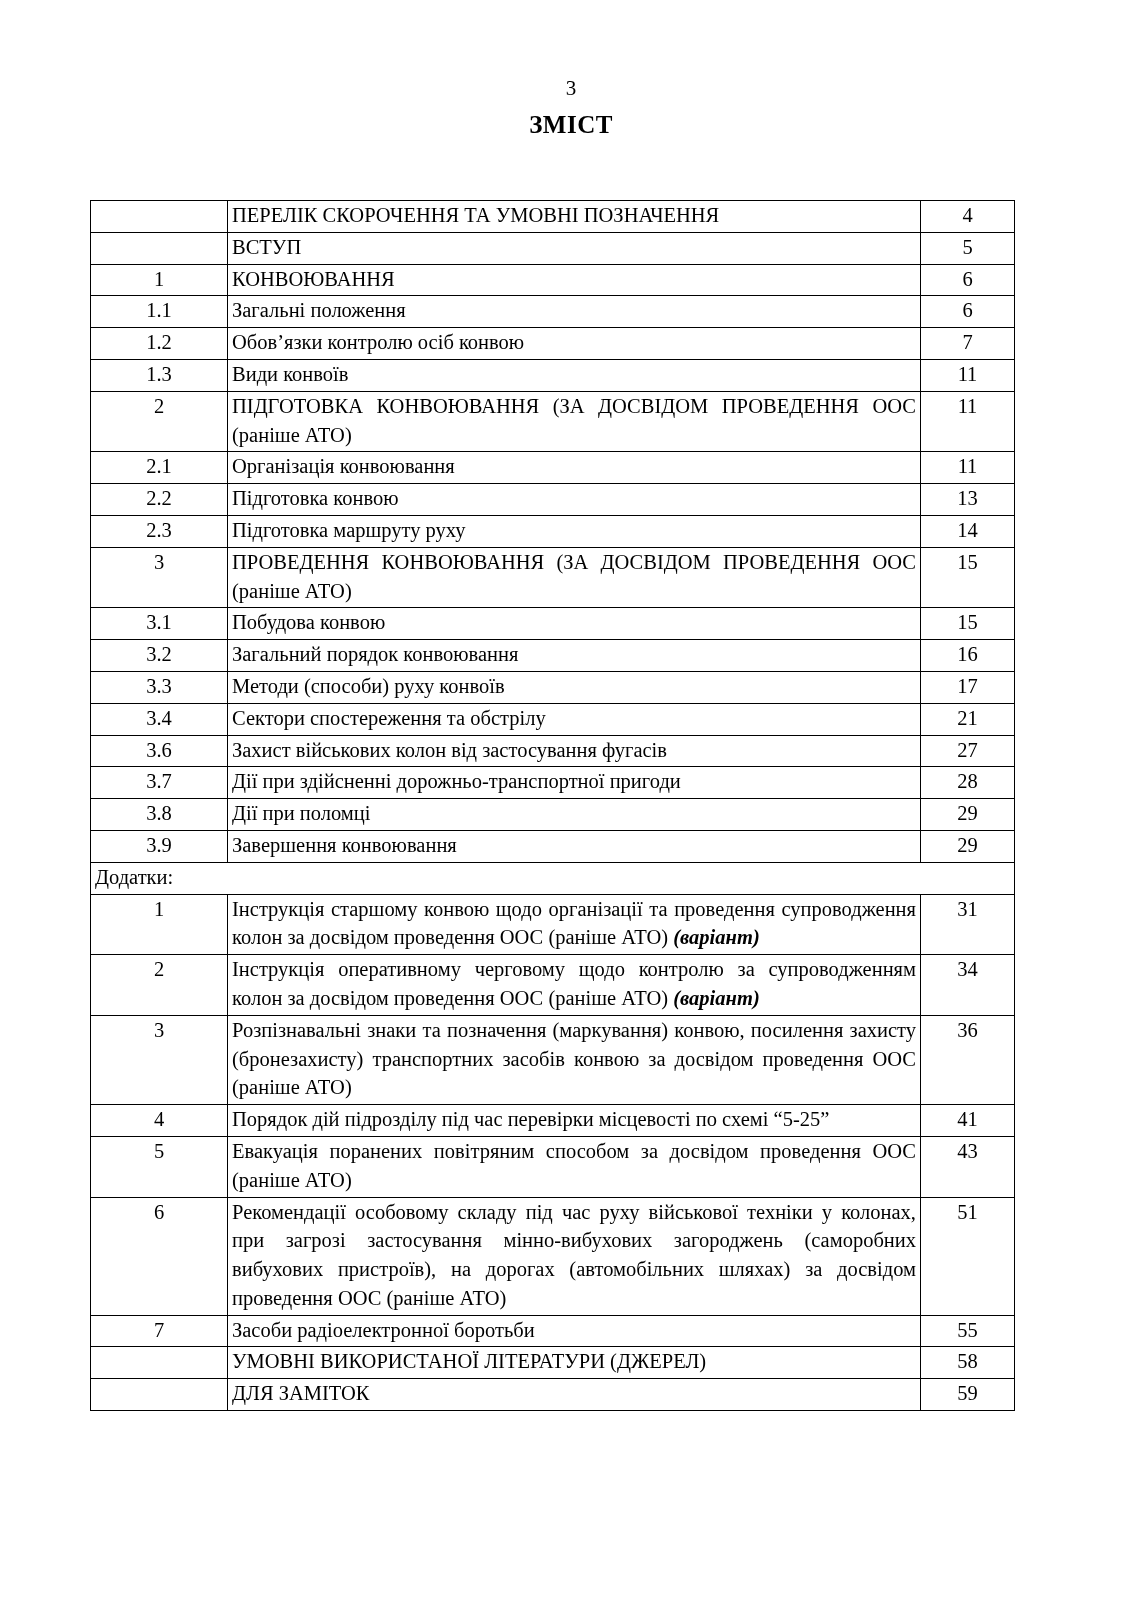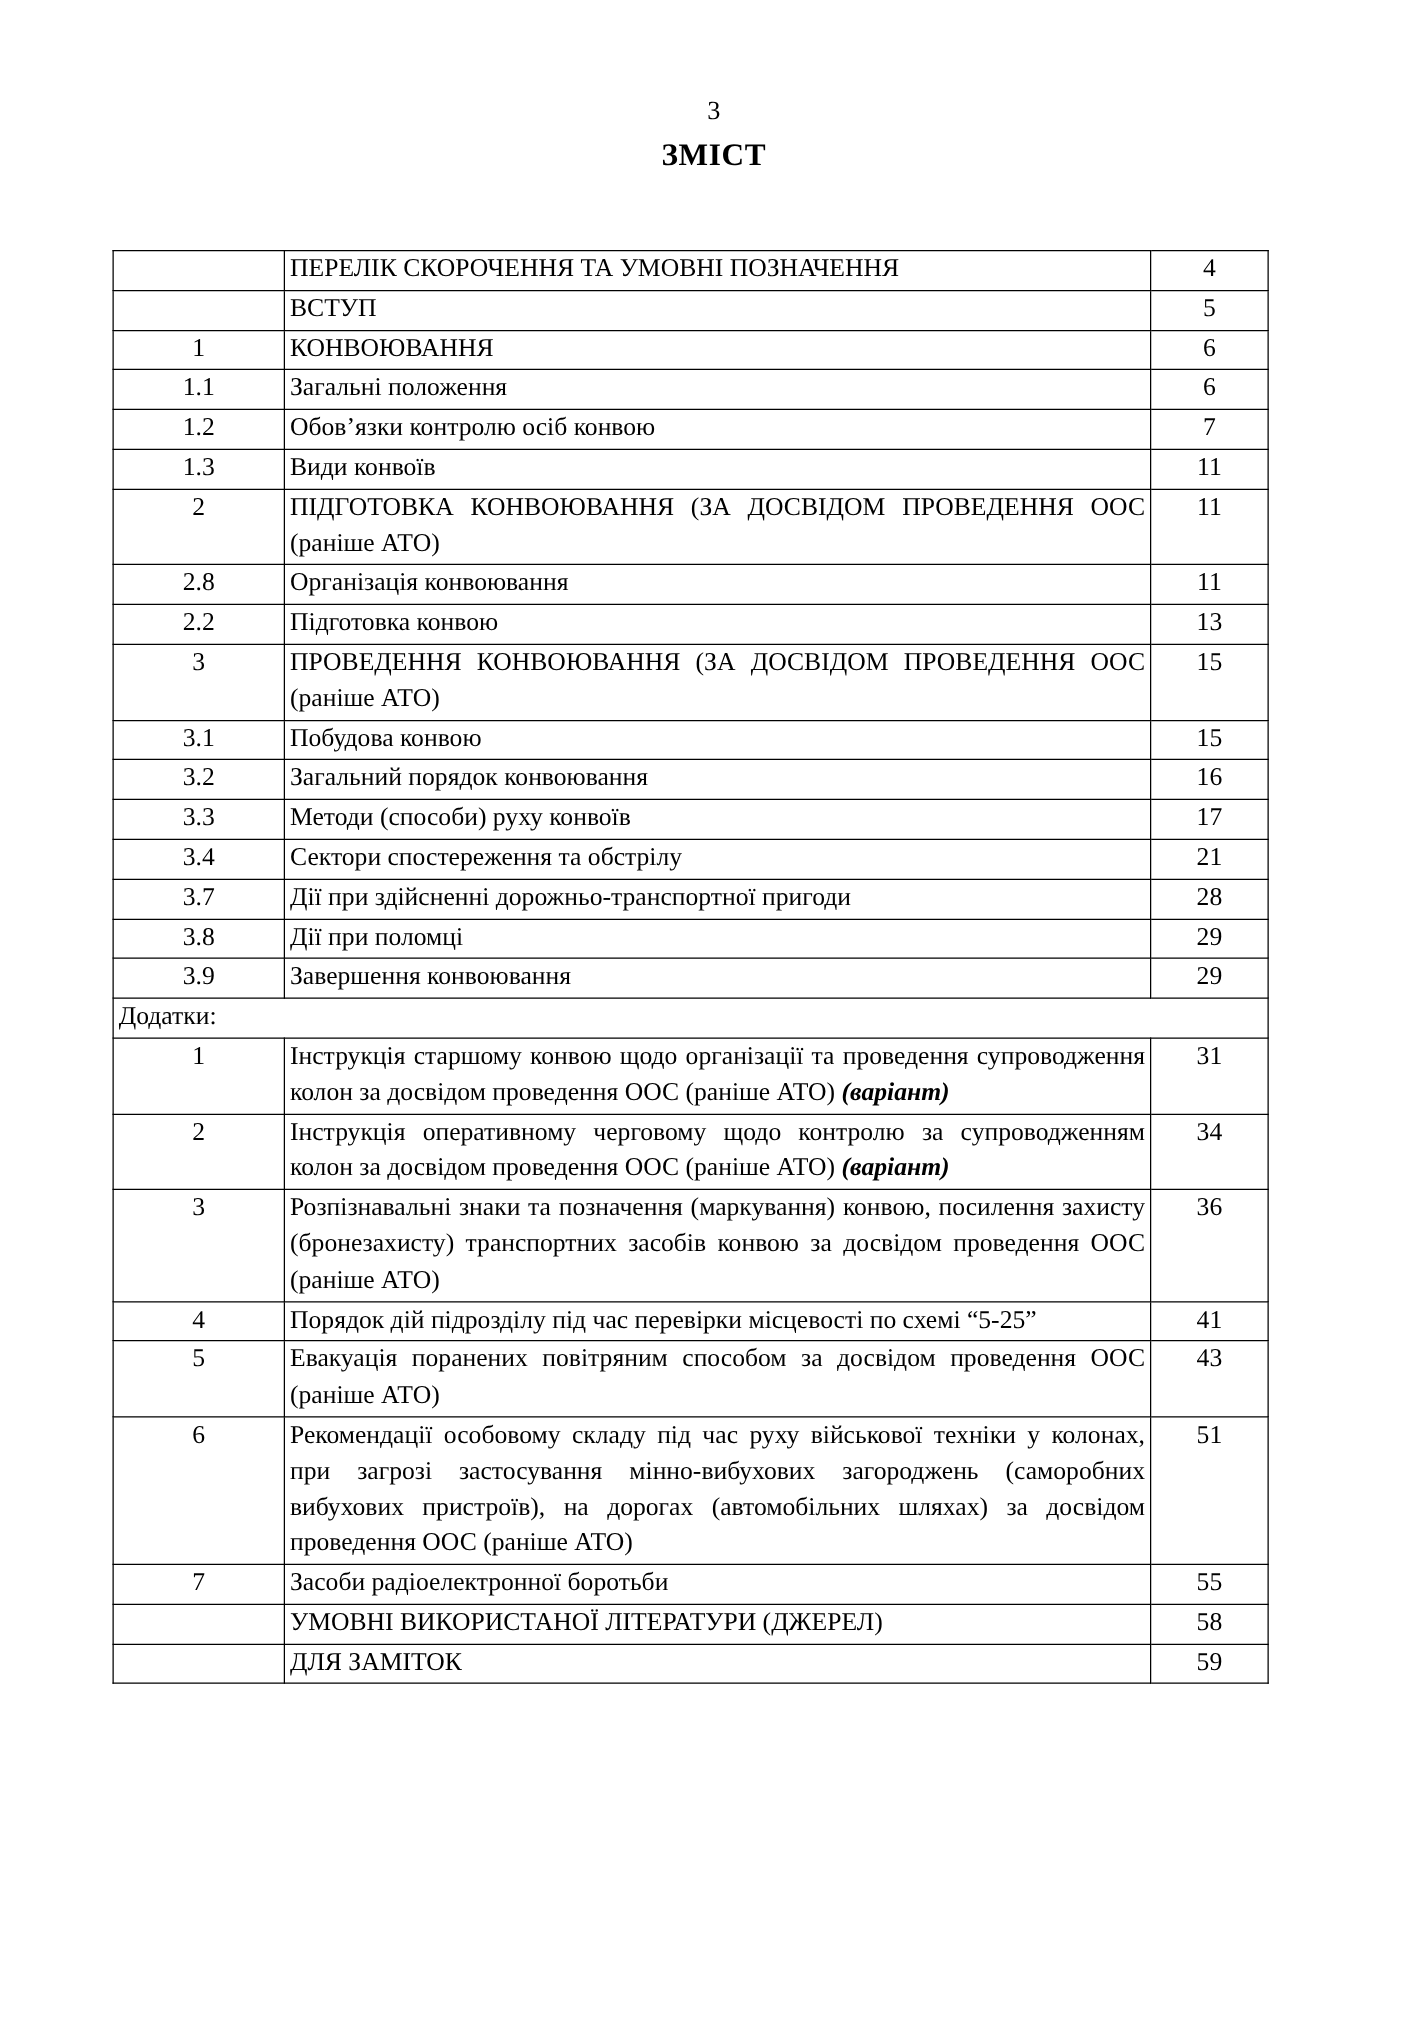--- a/index.html
+++ b/index.html
@@ -135,30 +135,35 @@
           <td class="num">1.3</td>
           <td class="txt nojust">Види конвоїв</td>
           <td class="pg">11</td>
         </tr>
         <tr>
           <td class="num">2</td>
           <td class="txt">ПІДГОТОВКА КОНВОЮВАННЯ (ЗА ДОСВІДОМ ПРОВЕДЕННЯ ООС (раніше АТО)</td>
           <td class="pg">11</td>
         </tr>
         <tr>
-          <td class="num">2.8</td>
+          <td class="num">2.1</td>
           <td class="txt nojust">Організація конвоювання</td>
           <td class="pg">11</td>
         </tr>
         <tr>
           <td class="num">2.2</td>
           <td class="txt nojust">Підготовка конвою</td>
           <td class="pg">13</td>
         </tr>
         <tr>
+          <td class="num">2.3</td>
+          <td class="txt nojust">Підготовка маршруту руху</td>
+          <td class="pg">14</td>
+        </tr>
+        <tr>
           <td class="num">3</td>
           <td class="txt">ПРОВЕДЕННЯ КОНВОЮВАННЯ (ЗА ДОСВІДОМ ПРОВЕДЕННЯ ООС (раніше АТО)</td>
           <td class="pg">15</td>
         </tr>
         <tr>
           <td class="num">3.1</td>
           <td class="txt nojust">Побудова конвою</td>
           <td class="pg">15</td>
         </tr>
         <tr>
@@ -170,20 +175,25 @@
           <td class="num">3.3</td>
           <td class="txt nojust">Методи (способи) руху конвоїв</td>
           <td class="pg">17</td>
         </tr>
         <tr>
           <td class="num">3.4</td>
           <td class="txt nojust">Сектори спостереження та обстрілу</td>
           <td class="pg">21</td>
         </tr>
         <tr>
+          <td class="num">3.6</td>
+          <td class="txt nojust">Захист військових колон від застосування фугасів</td>
+          <td class="pg">27</td>
+        </tr>
+        <tr>
           <td class="num">3.7</td>
           <td class="txt nojust">Дії при здійсненні дорожньо-транспортної пригоди</td>
           <td class="pg">28</td>
         </tr>
         <tr>
           <td class="num">3.8</td>
           <td class="txt nojust">Дії при поломці</td>
           <td class="pg">29</td>
         </tr>
         <tr>

